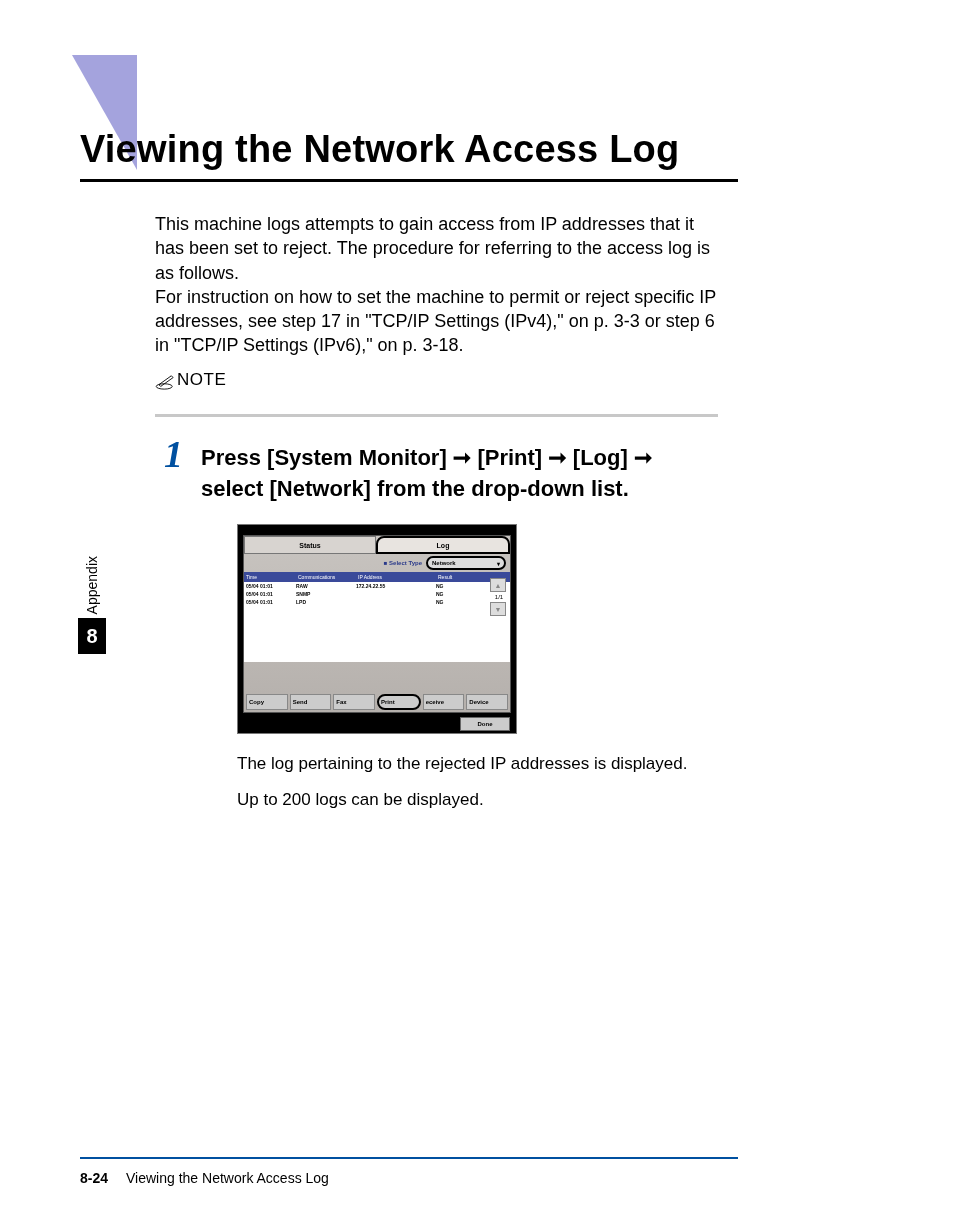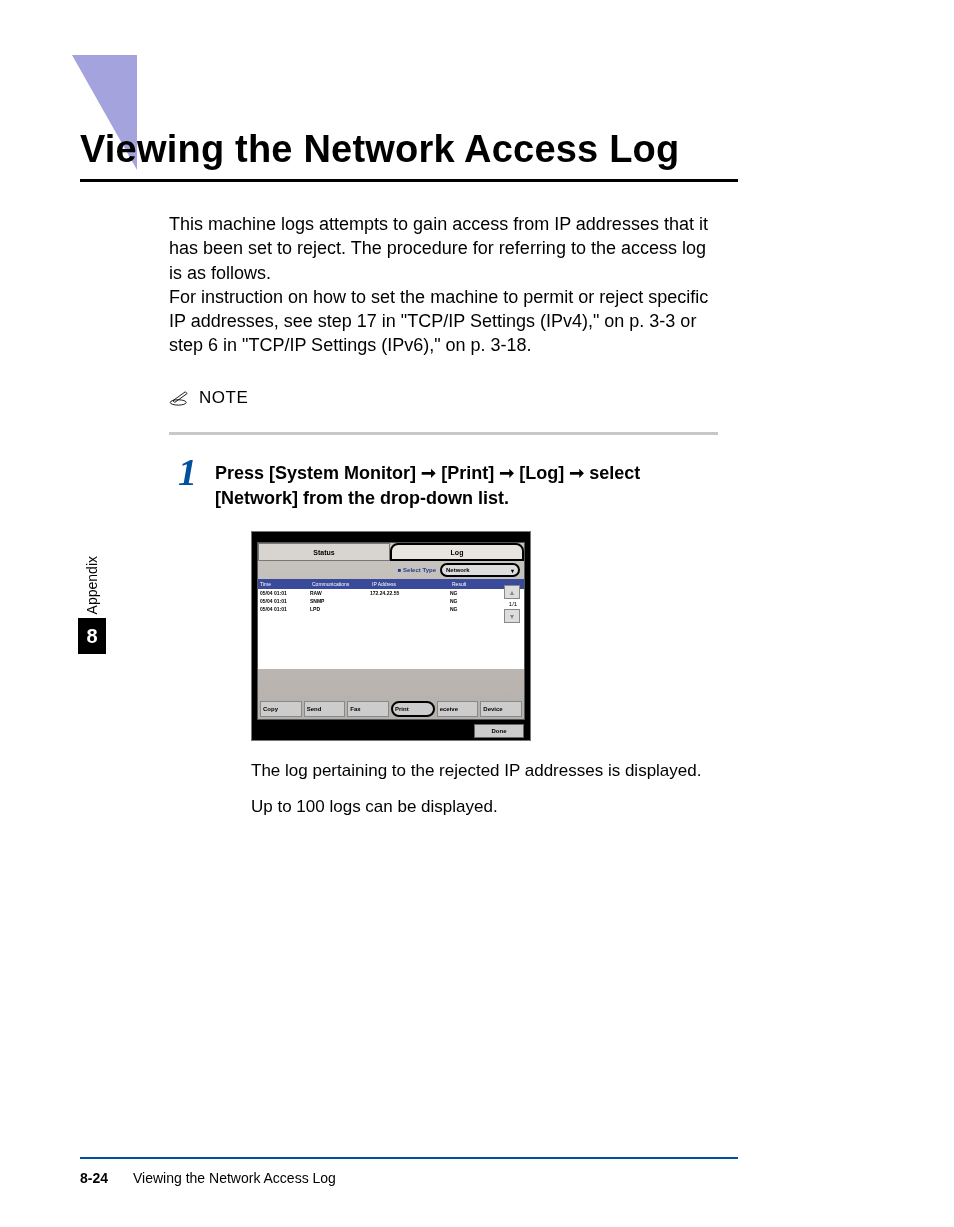--- a/index.html
+++ b/index.html
@@ -36,33 +36,32 @@
     font-weight: bold;
     font-family: "Arial Narrow", Arial, sans-serif;
     letter-spacing: 0.2px;
     padding-bottom: 8px;
     border-bottom: 3px solid #000;
     font-stretch: condensed;
   }
   .content {
     position: absolute;
     top: 212px;
-    left: 169px;
+    left: 155px;
     right: 100px;
   }
   .para {
     font-size: 18px;
     line-height: 1.35;
     margin-bottom: 0;
   }
   .note-row {
-    margin-top: 30px;
-    display: flex;
-    align-items: center;
-    gap: 8px;
+    margin-top: 12px;
+    display: flex;
+    align-items: flex-end;
   }
   .note-icon {
     width: 22px;
     height: 16px;
   }
   .note-label {
     font-size: 17px;
     letter-spacing: 0.5px;
     color: #000;
   }
@@ -86,21 +85,21 @@
     font-size: 38px;
     font-style: italic;
     font-weight: bold;
     color: #0050a0;
     line-height: 0.8;
     font-family: "Times New Roman", serif;
     min-width: 28px;
     text-align: right;
   }
   .step-text {
-    font-size: 18px;
+    font-size: 22px;
     font-weight: bold;
     line-height: 1.4;
     padding-top: 4px;
   }
   .arrow {
     display: inline-block;
     font-family: Arial, sans-serif;
   }
   .screenshot {
     margin-top: 20px;
@@ -277,21 +276,21 @@
     height: 2px;
     background: #0050a0;
   }
   .footer {
     position: absolute;
     left: 80px;
     top: 1170px;
     font-size: 14px;
     display: flex;
     align-items: flex-end;
-    gap: 25px;
+    gap: 18px;
   }
   .footer .pg { font-weight: bold; }
 </style>
 </head>
 <body>
 
 <div class="page">
   <div class="triangle"></div>
   <h1 class="title">Viewing the Network Access Log</h1>
 
@@ -367,21 +366,21 @@
           <div class="ss-btab sel">Print</div>
           <div class="ss-btab">eceive</div>
           <div class="ss-btab">Device</div>
         </div>
       </div>
       <div class="ss-done">Done</div>
     </div>
 
     <div class="after-text">
       <p>The log pertaining to the rejected IP addresses is displayed.</p>
-      <p>Up to 100 logs can be displayed.</p>
+      <p>Up to 200 logs can be displayed.</p>
     </div>
   </div>
 
   <div class="side-tab">
     <div class="side-text">Appendix</div>
     <div class="side-box">8</div>
   </div>
 
   <div class="footer-rule"></div>
   <div class="footer">

